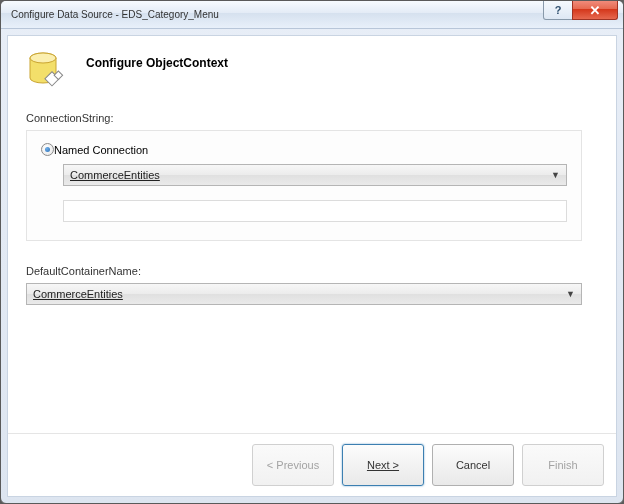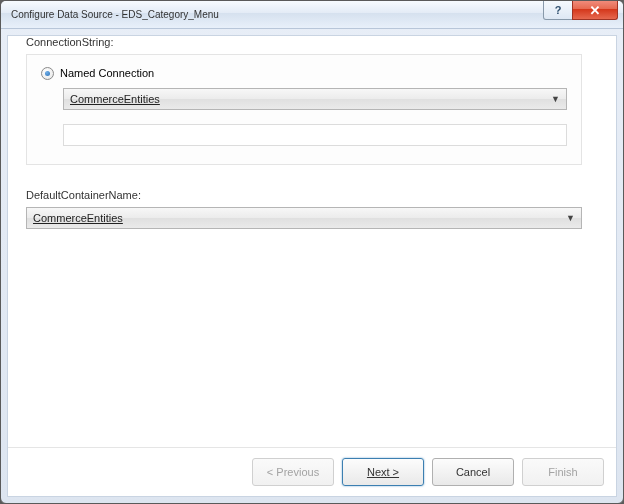--- a/index.html
+++ b/index.html
@@ -104,22 +104,23 @@
       margin-bottom: 6px;
     }
     .panel {
       border: 1px solid #e4e4e4;
       background: #fdfdfd;
       padding: 12px 14px 18px 14px;
       margin-bottom: 24px;
     }
     .radio-row {
       display: flex;
+      align-items: center;
       margin-bottom: 8px;
-      gap: 6px;
+      gap: 0;
     }
     .radio {
       width: 13px;
       height: 13px;
       border: 1px solid #8a8a8a;
       border-radius: 50%;
       background: radial-gradient(circle at 40% 35%, #fff, #e5e5e5);
       position: relative;
       display: inline-block;
     }
@@ -163,21 +164,21 @@
     .footer {
       border-top: 1px solid #e5e5e5;
       padding: 10px 12px;
       display: flex;
       justify-content: flex-end;
       gap: 8px;
       background: #fff;
     }
     .btn {
       min-width: 82px;
-      height: 28px;
+      height: 42px;
       border: 1px solid #b0b0b0;
       background: linear-gradient(to bottom, #fcfcfc, #e9e9e9);
       font-size: 11px;
       color: #333;
       border-radius: 3px;
       display: flex;
       align-items: center;
       justify-content: center;
       padding: 0 10px;
     }
@@ -202,20 +203,34 @@
       <div class="titlebar-btn help">
         <span>?</span>
       </div>
       <div class="titlebar-btn close">
         <span class="close-x">✕</span>
       </div>
     </div>
   </div>
 
   <div class="content">
+    <div class="header">
+      <div class="db-icon-wrap">
+        <svg width="42" height="42" viewBox="0 0 42 42">
+          <ellipse cx="17" cy="8" rx="13" ry="5" fill="#f3df6a" stroke="#caa531" stroke-width="1"></ellipse>
+          <path d="M4 8 L4 28 A13 5 0 0 0 30 28 L30 8" fill="#f3df6a" stroke="#caa531" stroke-width="1"></path>
+          <ellipse cx="17" cy="8" rx="13" ry="5" fill="#fbefb0" stroke="#caa531" stroke-width="1"></ellipse>
+          <g transform="translate(26,26)">
+            <rect x="-3" y="-3" width="10" height="10" fill="#fff" stroke="#888" stroke-width="1" transform="rotate(45)"></rect>
+            <rect x="1" y="-8" width="6" height="6" fill="#fff" stroke="#888" stroke-width="1" transform="rotate(45)"></rect>
+          </g>
+        </svg>
+      </div>
+      <div class="page-title">Configure ObjectContext</div>
+    </div>
 
     <div class="body">
       <div class="field-label">ConnectionString:</div>
       <div class="panel">
 
         <div class="radio-row">
           <span class="radio checked"></span>
           <span>Named Connection</span>
         </div>
         <div class="dropdown">

